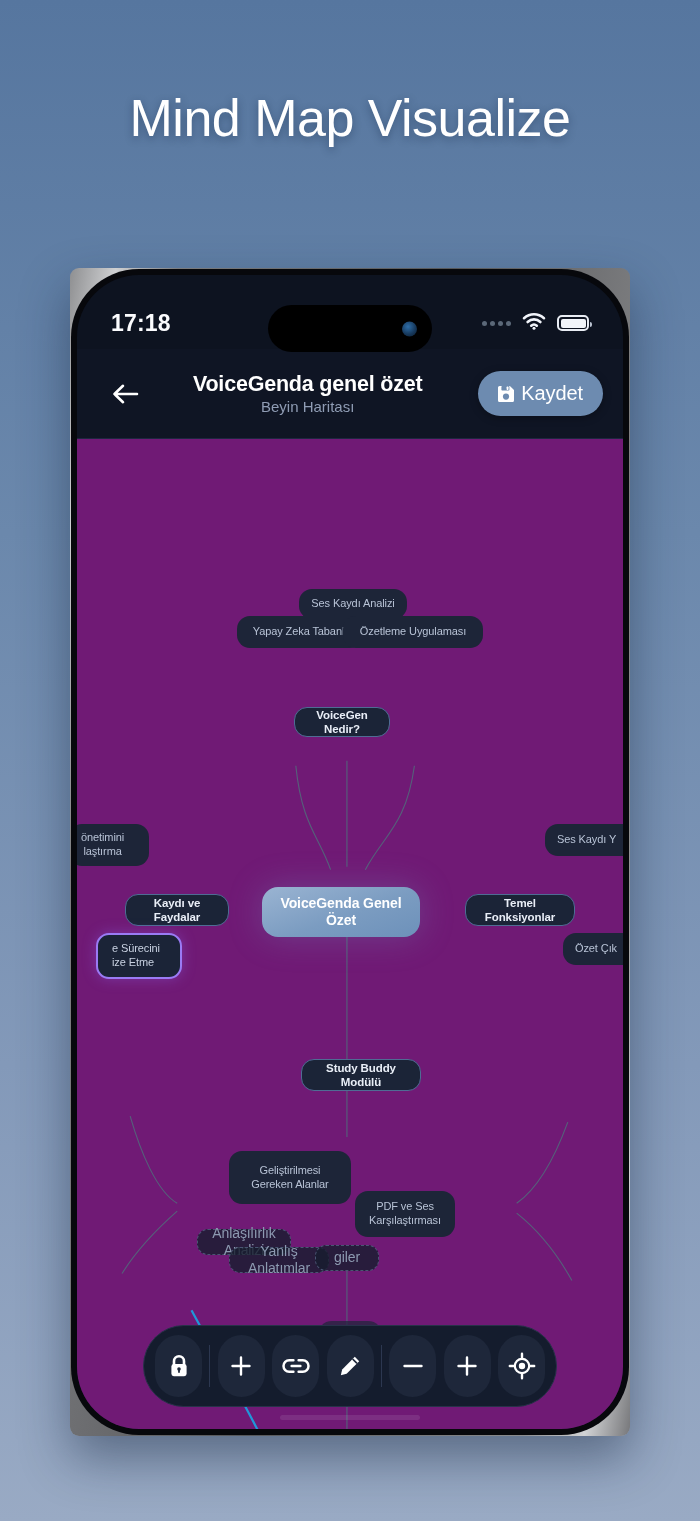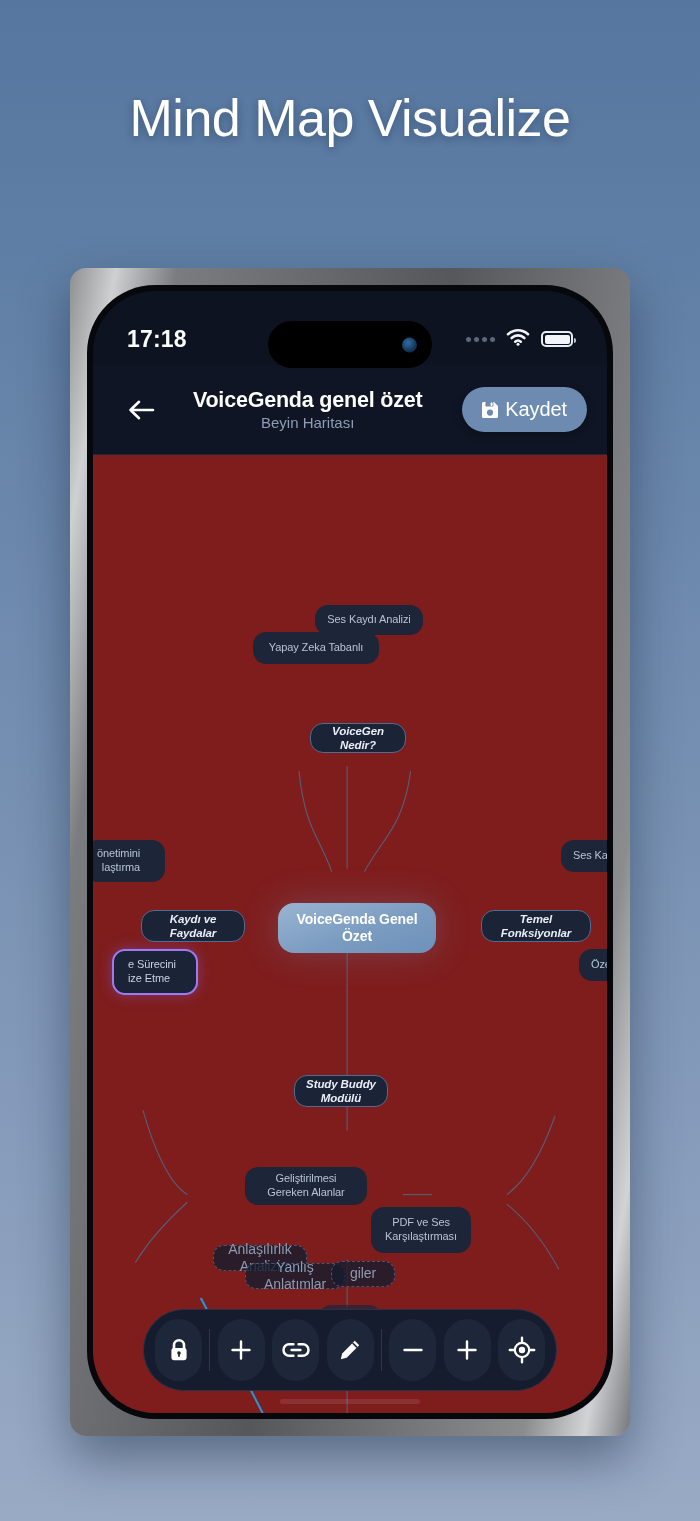--- a/index.html
+++ b/index.html
@@ -31,24 +31,24 @@
     white-space: nowrap;
   }
 
   
   .phone-shell {
     position: absolute;
     left: 70px;
     top: 268px;
     width: 560px;
     height: 1168px;
-    border-radius: 16px;
+    border-radius: 9px;
     background: linear-gradient(100deg, #8e8f91 0%, #cfd0d2 6%, #7b7c7f 14%, #56575a 50%, #8b8c8e 86%, #d2d3d5 94%, #76777a 100%);
     box-shadow: 0 22px 50px rgba(18,34,58,0.45);
-    padding: 17px;
+    padding: 1px;
   }
   .phone-inner-ring {
     width: 100%;
     height: 100%;
     border-radius: 68px;
     background: #07080c;
     padding: 6px;
   }
   .screen {
     position: relative;
@@ -190,21 +190,21 @@
     font-size: 20px;
     color: #ffffff;
     font-weight: 400;
     letter-spacing: -0.1px;
   }
 
   
   .canvas {
     position: absolute;
     top: 164px; left: 0; right: 0; bottom: 0;
-    background: #7f1d1d;
+    background: #701a75;
     overflow: hidden;
   }
   .canvas svg.edges {
     position: absolute;
     top: 0; left: 0;
     width: 100%;
     height: 100%;
   }
 
   .node {
@@ -223,21 +223,20 @@
     color: #b8c3d6;
     font-size: 11px;
     font-weight: 400;
   }
   .node-branch {
     background: #1b2437;
     border: 1.5px solid #4f6c94;
     color: #e9eef7;
     font-size: 11.5px;
     font-weight: 700;
-    font-style: italic;
   }
   .node-center {
     background: linear-gradient(160deg, #9ab4d2 0%, #7b9cc1 55%, #6d91ba 100%);
     color: #ffffff;
     font-size: 14px;
     font-weight: 700;
     border-radius: 16px;
     box-shadow: 0 0 34px rgba(120,160,205,0.28);
   }
   .node-selected {
@@ -406,42 +405,43 @@
             <path d="M262 1272 L 300 1272"></path>
           </g>
 
           <path d="M112 880 C 140 935, 196 1020, 232 1140" stroke="#2196d8" stroke-width="2.2" fill="none"></path>
         </svg>
 
         <div class="node node-plain" style="left:222px; top:150px; width:108px; height:30px;">Ses Kaydı Analizi</div>
 
         <div class="node node-plain" style="left:160px; top:177px; width:126px; height:32px;">Yapay Zeka Tabanlı</div>
 
+        <div class="node node-plain" style="left:266px; top:177px; width:140px; height:32px;">Özetleme Uygulaması</div>
 
         <div class="node node-branch" style="left:217px; top:268px; width:96px; height:30px;">VoiceGen Nedir?</div>
 
-        <div class="node node-plain" style="left:-8px; top:385px; width:80px; height:42px; justify-content:flex-start; text-align:right; padding-left:12px; white-space:pre-line;">önetimini
+        <div class="node node-plain" style="left:-8px; top:385px; width:80px; height:42px; justify-content:flex-start; text-align:center; padding-left:12px; white-space:pre-line;">önetimini
 laştırma</div>
 
         <div class="node node-branch" style="left:48px; top:455px; width:104px; height:32px;">Kaydı ve Faydalar</div>
 
         <div class="node node-center" style="left:185px; top:448px; width:158px; height:50px;">VoiceGenda Genel Özet</div>
 
         <div class="node node-branch" style="left:388px; top:455px; width:110px; height:32px;">Temel Fonksiyonlar</div>
 
         <div class="node node-plain" style="left:468px; top:385px; width:92px; height:32px; justify-content:flex-start; text-align:left; padding-left:12px;">Ses Kaydı Y</div>
 
         <div class="node node-plain" style="left:486px; top:494px; width:84px; height:32px; justify-content:flex-start; text-align:left; padding-left:12px;">Özet Çık</div>
 
         <div class="node node-selected" style="left:-12px; top:494px; width:86px; height:46px; justify-content:flex-start; text-align:left; padding-left:14px; white-space:pre-line;margin-left:31px;">e Sürecini
 ize Etme</div>
 
-        <div class="node node-branch" style="left:201px; top:620px; width:94px; height:32px;">Study Buddy Modülü</div>
-
-        <div class="node node-plain" style="left:152px; top:712px; width:122px; height:38px;">Geliştirilmesi Gereken Alanlar</div>
+        <div class="node node-branch" style="left:224px; top:620px; width:120px; height:32px;">Study Buddy Modülü</div>
+
+        <div class="node node-plain" style="left:152px; top:712px; width:122px; height:53px;">Geliştirilmesi Gereken Alanlar</div>
 
         <div class="node node-plain" style="left:278px; top:712px; width:100px; height:46px;margin-top:40px;">PDF ve Ses Karşılaştırması</div>
 
         <div class="node node-dashed" style="left:120px; top:790px; width:94px; height:26px;">Anlaşılırlık Analizi</div>
 
         <div class="node node-dashed" style="left:152px; top:808px; width:100px; height:26px;">Yanlış Anlatımlar</div>
 
         <div class="node node-dashed" style="left:238px; top:806px; width:64px; height:26px;">giler</div>
 
         <div class="zoom-badge">45%</div>

